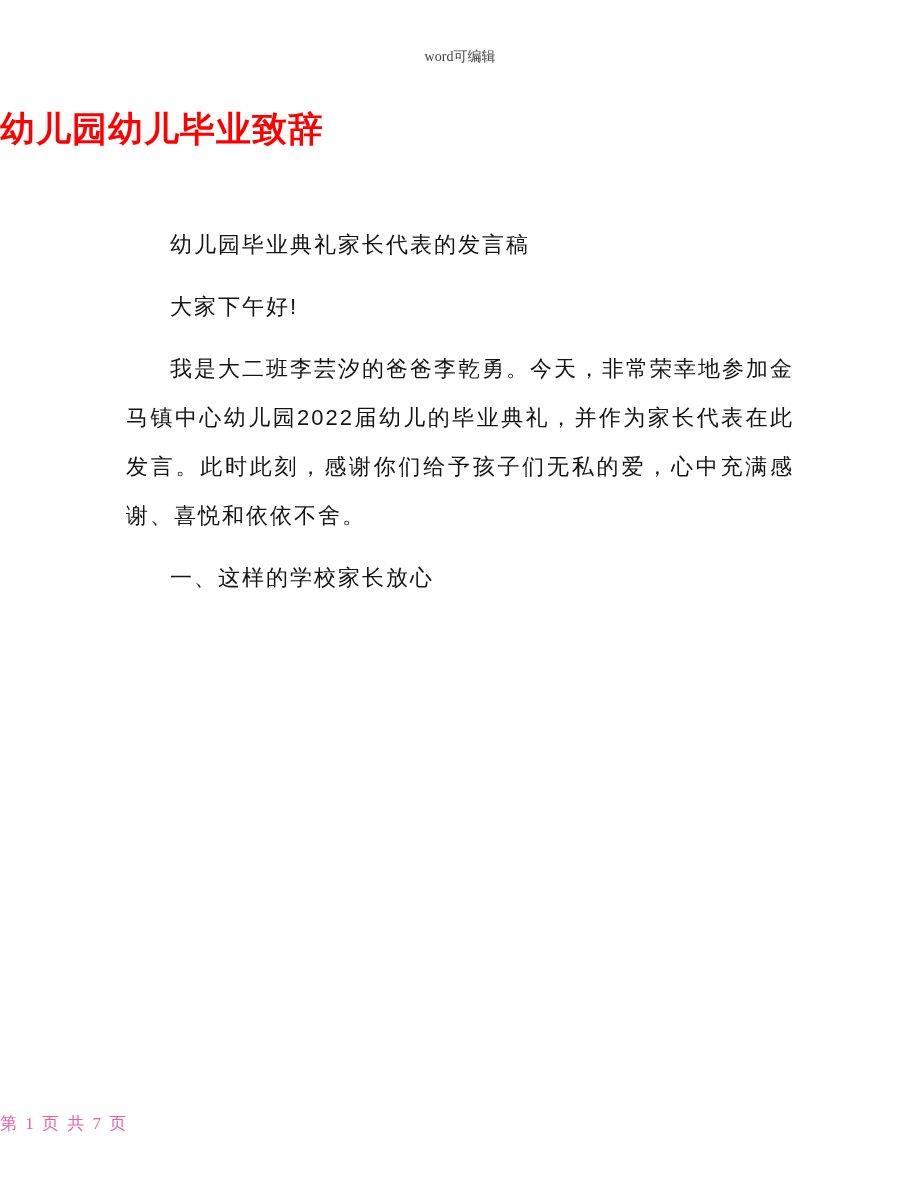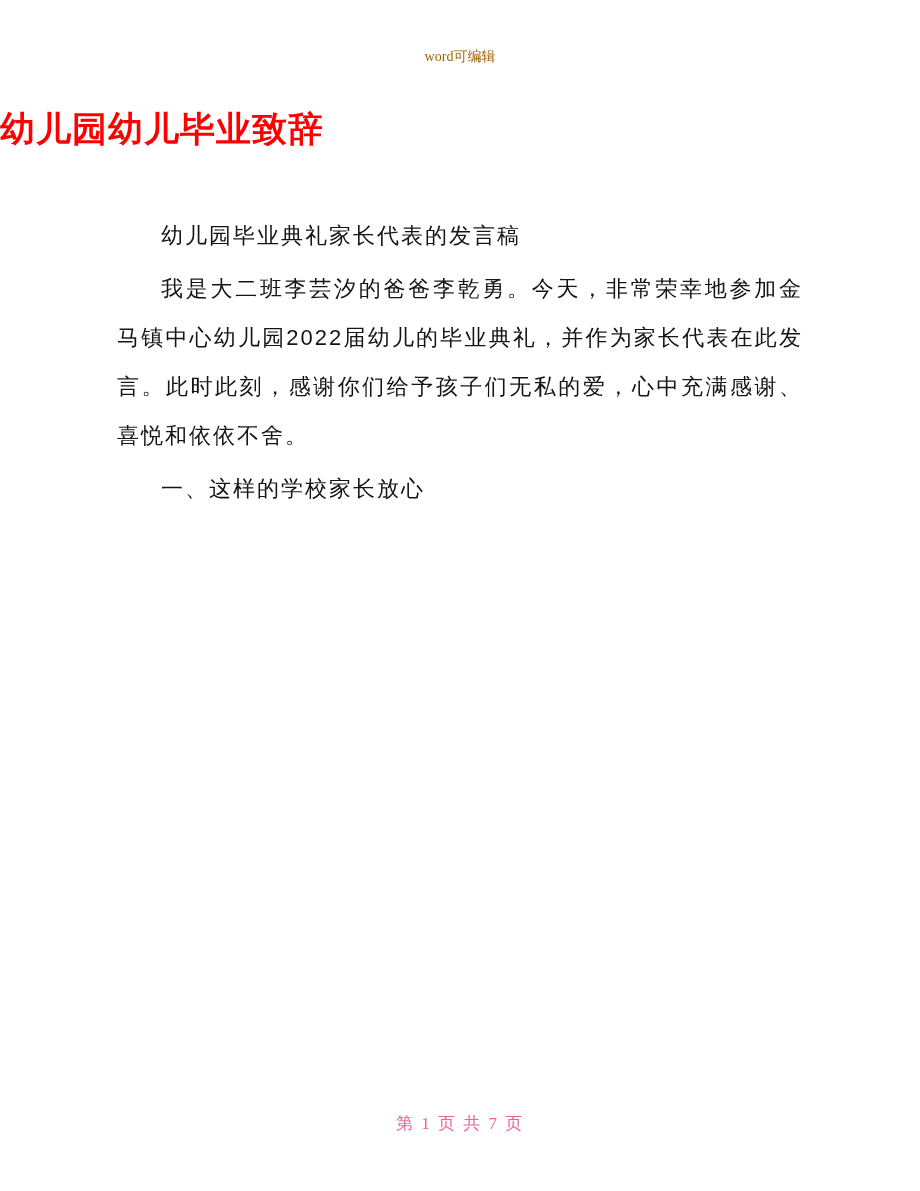--- a/index.html
+++ b/index.html
@@ -16,21 +16,21 @@
       font-family: "Liberation Sans", sans-serif;
       color: #141414;
     }
     .header {
       position: absolute;
       top: 48px;
       left: 0;
       right: 0;
       text-align: center;
       font-size: 14px;
-      color: #a16207;
+      color: #404040;
       font-family: "Liberation Serif", serif;
     }
     .title {
       position: absolute;
       top: 106px;
       left: 0;
       right: 0;
       margin: 0;
       font-size: 35px;
       font-weight: bold;
@@ -42,52 +42,53 @@
       position: absolute;
       top: 207px;
       left: 113px;
       width: 694px;
       font-size: 22px;
       line-height: 49px;
       text-align: justify;
       color: #141414;
     }
     .para {
-      margin: 4px;
+      margin: 13px;
       text-indent: 2em;
       letter-spacing: 2px;
     }
     .para.heading {
       font-weight: normal;
     }
     .footer {
       position: absolute;
       top: 1112px;
       left: 0;
       right: 0;
-      text-align: center;
+      text-align: left;
       font-size: 17px;
       letter-spacing: 2px;
       color: #ee5fa0;
       font-family: "Liberation Serif", serif;
     }
   </style>
 </head>
 <body>
 
 <div class="page">
 
   <div class="header">
     <span>word可编辑</span>
   </div>
 
   <h1 class="title">幼儿园幼儿毕业致辞</h1>
 
   <div class="content">
     <p class="para">幼儿园毕业典礼家长代表的发言稿</p>
+    <p class="para">大家下午好!</p>
     <p class="para">我是大二班李芸汐的爸爸李乾勇。今天，非常荣幸地参加金马镇中心幼儿园2022届幼儿的毕业典礼，并作为家长代表在此发言。此时此刻，感谢你们给予孩子们无私的爱，心中充满感谢、喜悦和依依不舍。</p>
     <p class="para heading">一、这样的学校家长放心</p>
   </div>
 
   <div class="footer">
     <span>第 1 页 共 7 页</span>
   </div>
 
 </div>
 

